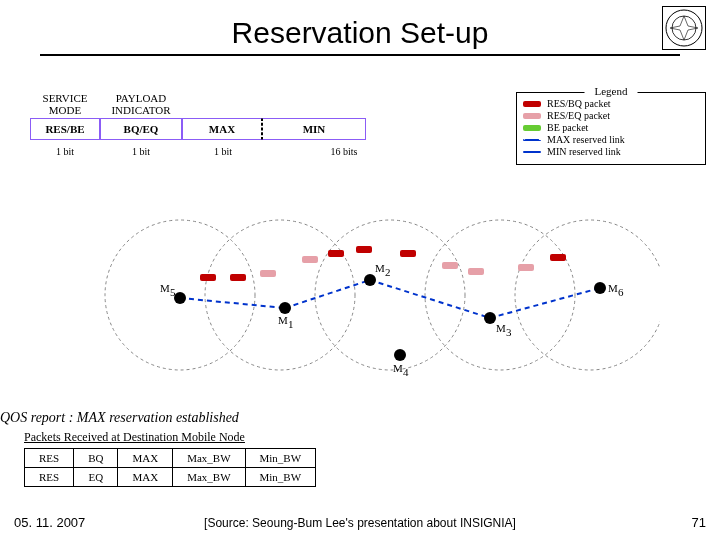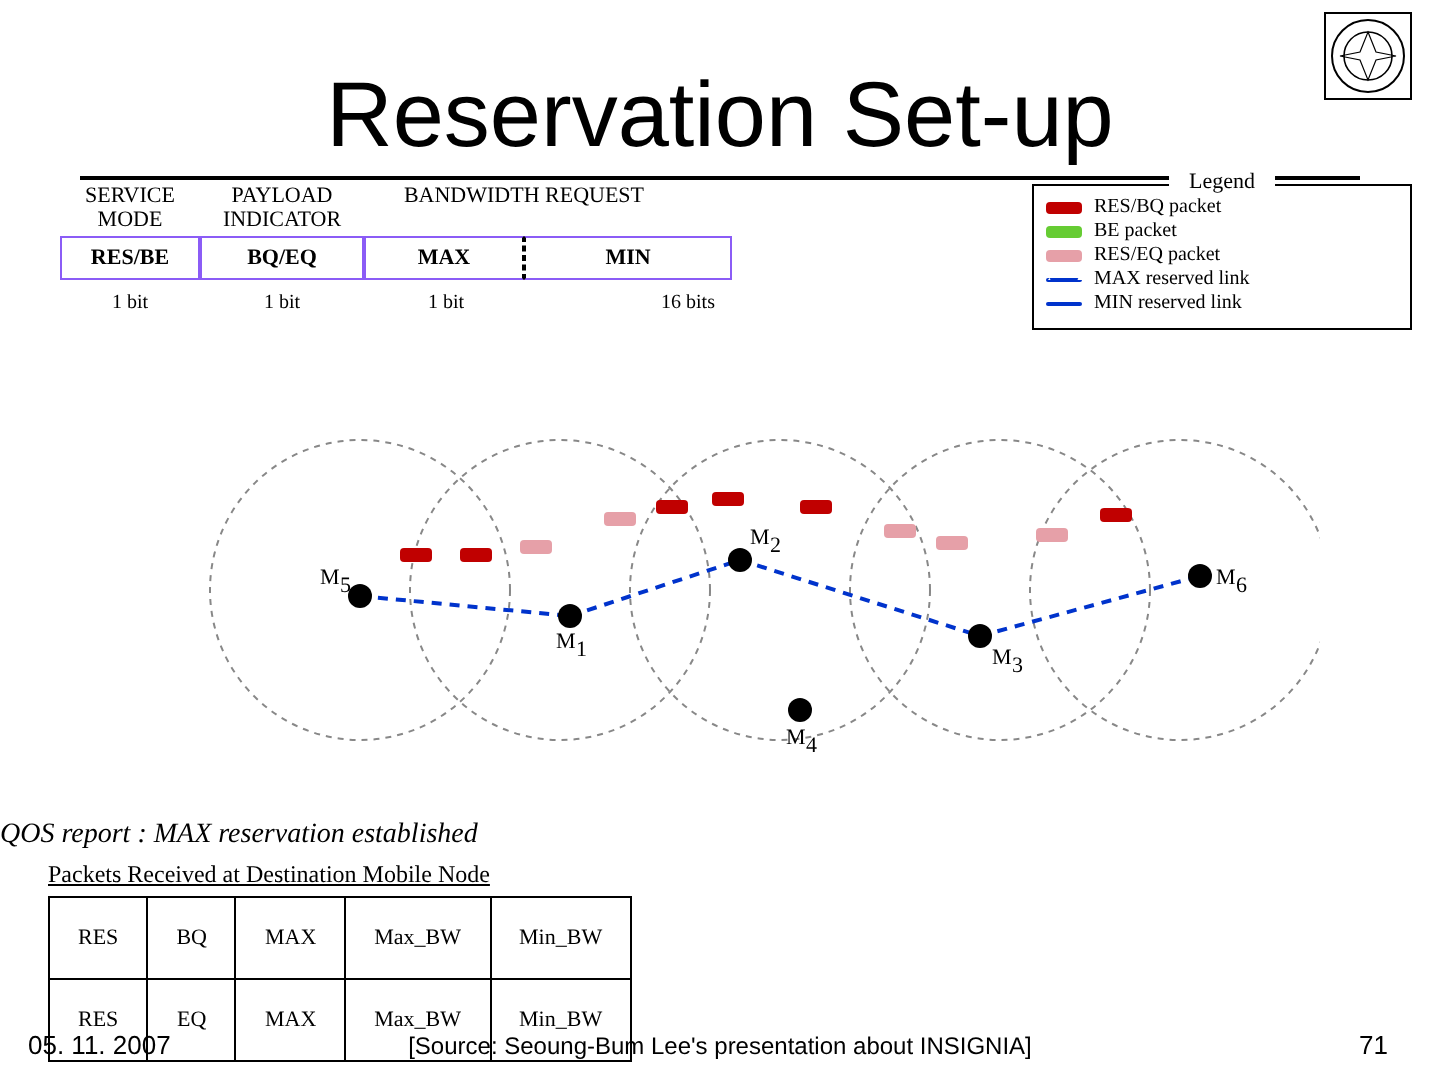--- a/index.html
+++ b/index.html
@@ -12,25 +12,25 @@
   .logo {
     position: absolute; top: 6px; right: 14px;
     width: 44px; height: 44px;
     border: 1px solid #000;
     display: flex; align-items: center; justify-content: center;
   }
   .logo svg { width: 40px; height: 40px; }
   h1.title {
     font-family: Arial, sans-serif;
     font-weight: normal;
-    font-size: 46px;
+    font-size: 30px;
     text-align: center;
     padding-top: 16px;
     border-bottom: 2px solid #000;
-    width: 640px; margin: 14px auto 6px;
+    width: 640px; margin: 0 auto 6px;
     padding-bottom: 4px;
   }
   
   .packet {
     position: absolute; left: 30px; top: 92px;
     font-family: 'Comic Sans MS', cursive;
     font-size: 11px;
   }
   .packet-headers, .packet-row1, .packet-row2 {
     display: flex;
@@ -96,54 +96,53 @@
   .received-title {
     position: absolute; left: 24px; top: 430px;
     font-family: 'Comic Sans MS', cursive; font-size: 12px;
     text-decoration: underline;
   }
   .rtable {
     position: absolute; left: 24px; top: 448px;
     border-collapse: collapse;
     font-family: 'Comic Sans MS', cursive; font-size: 11px;
   }
-  .rtable td { border: 1px solid #000; padding: 14px 14px; text-align: center; }
+  .rtable td { border: 1px solid #000; padding: 3px 14px; text-align: center; }
 
   
   .date {
     position: absolute; left: 14px; bottom: 10px;
     font-family: Arial, sans-serif; font-size: 13px;
   }
   .source {
     position: absolute; left: 0; bottom: 10px; width: 720px;
     text-align: center; font-family: Arial, sans-serif; font-size: 12px;
   }
   .pagenum {
-    position: absolute; right: 26px; bottom: 10px;
+    position: absolute; right: 14px; bottom: 10px;
     font-family: Arial, sans-serif; font-size: 13px; margin-left: 14px;
   }
 </style>
 </head>
 <body>
 
 <div class="logo">
   <svg viewBox="0 0 40 40">
     <circle cx="20" cy="20" r="18" fill="none" stroke="#000" stroke-width="1"></circle>
     <circle cx="20" cy="20" r="12" fill="none" stroke="#000" stroke-width="0.8"></circle>
     <path d="M20 8 L24 18 L34 20 L24 22 L20 32 L16 22 L6 20 L16 18 Z" fill="none" stroke="#000" stroke-width="0.6"></path>
   </svg>
 </div>
 
 <h1 class="title">Reservation Set-up</h1>
 
 <div class="packet">
   <div class="packet-headers">
     <div class="hcell1">SERVICE MODE</div>
     <div class="hcell2">PAYLOAD INDICATOR</div>
-    <div class="hcell4">BANDWIDTH REQUEST</div>
   </div>
   <div class="packet-row1">
     <div class="r1c1">RES/BE</div>
     <div class="r1c2">BQ/EQ</div>
     <div class="r1c4">MAX</div>
     <div class="r1c5">MIN</div>
   </div>
   <div class="packet-row2">
     <div class="r2c1">1 bit</div>
     <div class="r2c2">1 bit</div>
@@ -152,26 +151,26 @@
   </div>
 </div>
 
 <div class="legend">
   <div class="legend-title">Legend</div>
   <div class="legend-item">
     <span class="legend-swatch" style="background:#c00000"></span>
     <span>RES/BQ packet</span>
   </div>
   <div class="legend-item">
+    <span class="legend-swatch" style="background:#e6a0a8"></span>
+    <span>RES/EQ packet</span>
+  </div>
+  <div class="legend-item">
     <span class="legend-swatch" style="background:#66cc33"></span>
     <span>BE        packet</span>
-  </div>
-  <div class="legend-item">
-    <span class="legend-swatch" style="background:#e6a0a8"></span>
-    <span>RES/EQ packet</span>
   </div>
   <div class="legend-item">
     <span class="legend-swatch dashed-blue"></span>
     <span>MAX reserved link</span>
   </div>
   <div class="legend-item">
     <span class="legend-swatch solid-blue"></span>
     <span>MIN reserved link</span>
   </div>
 </div>

